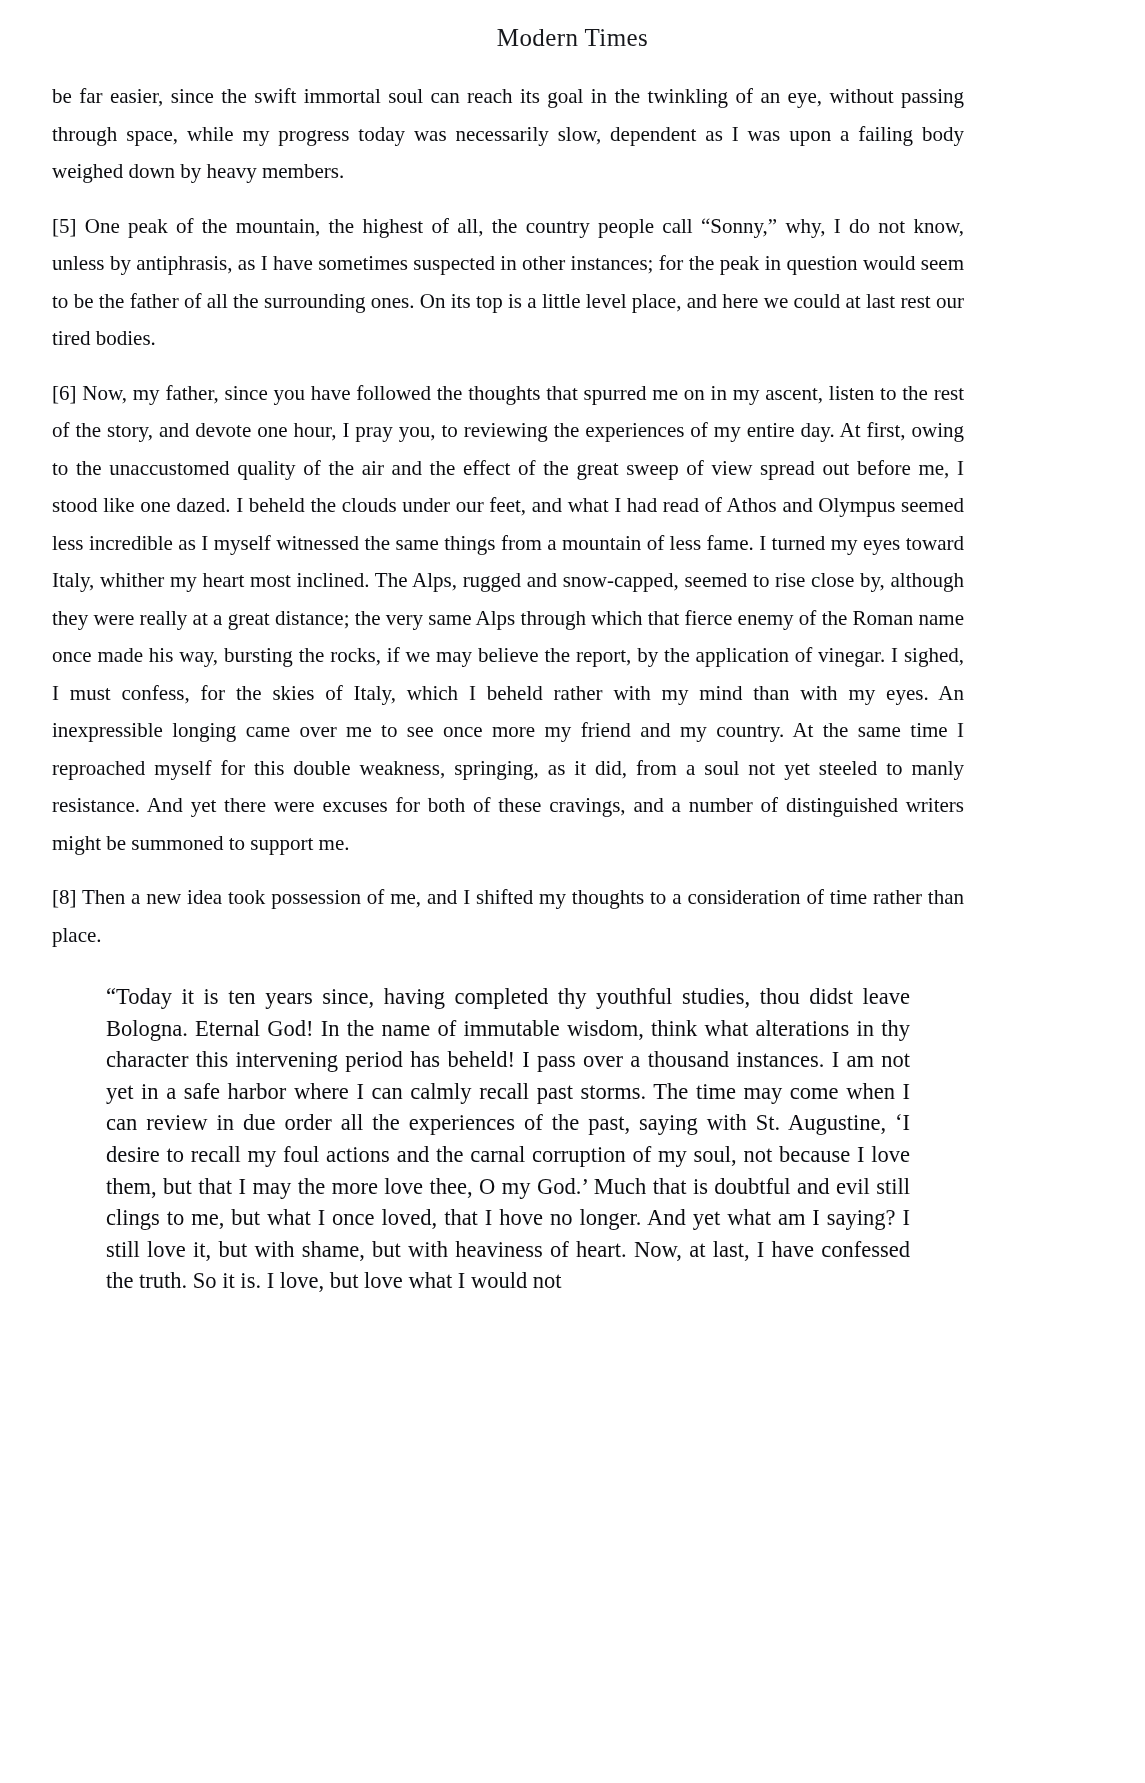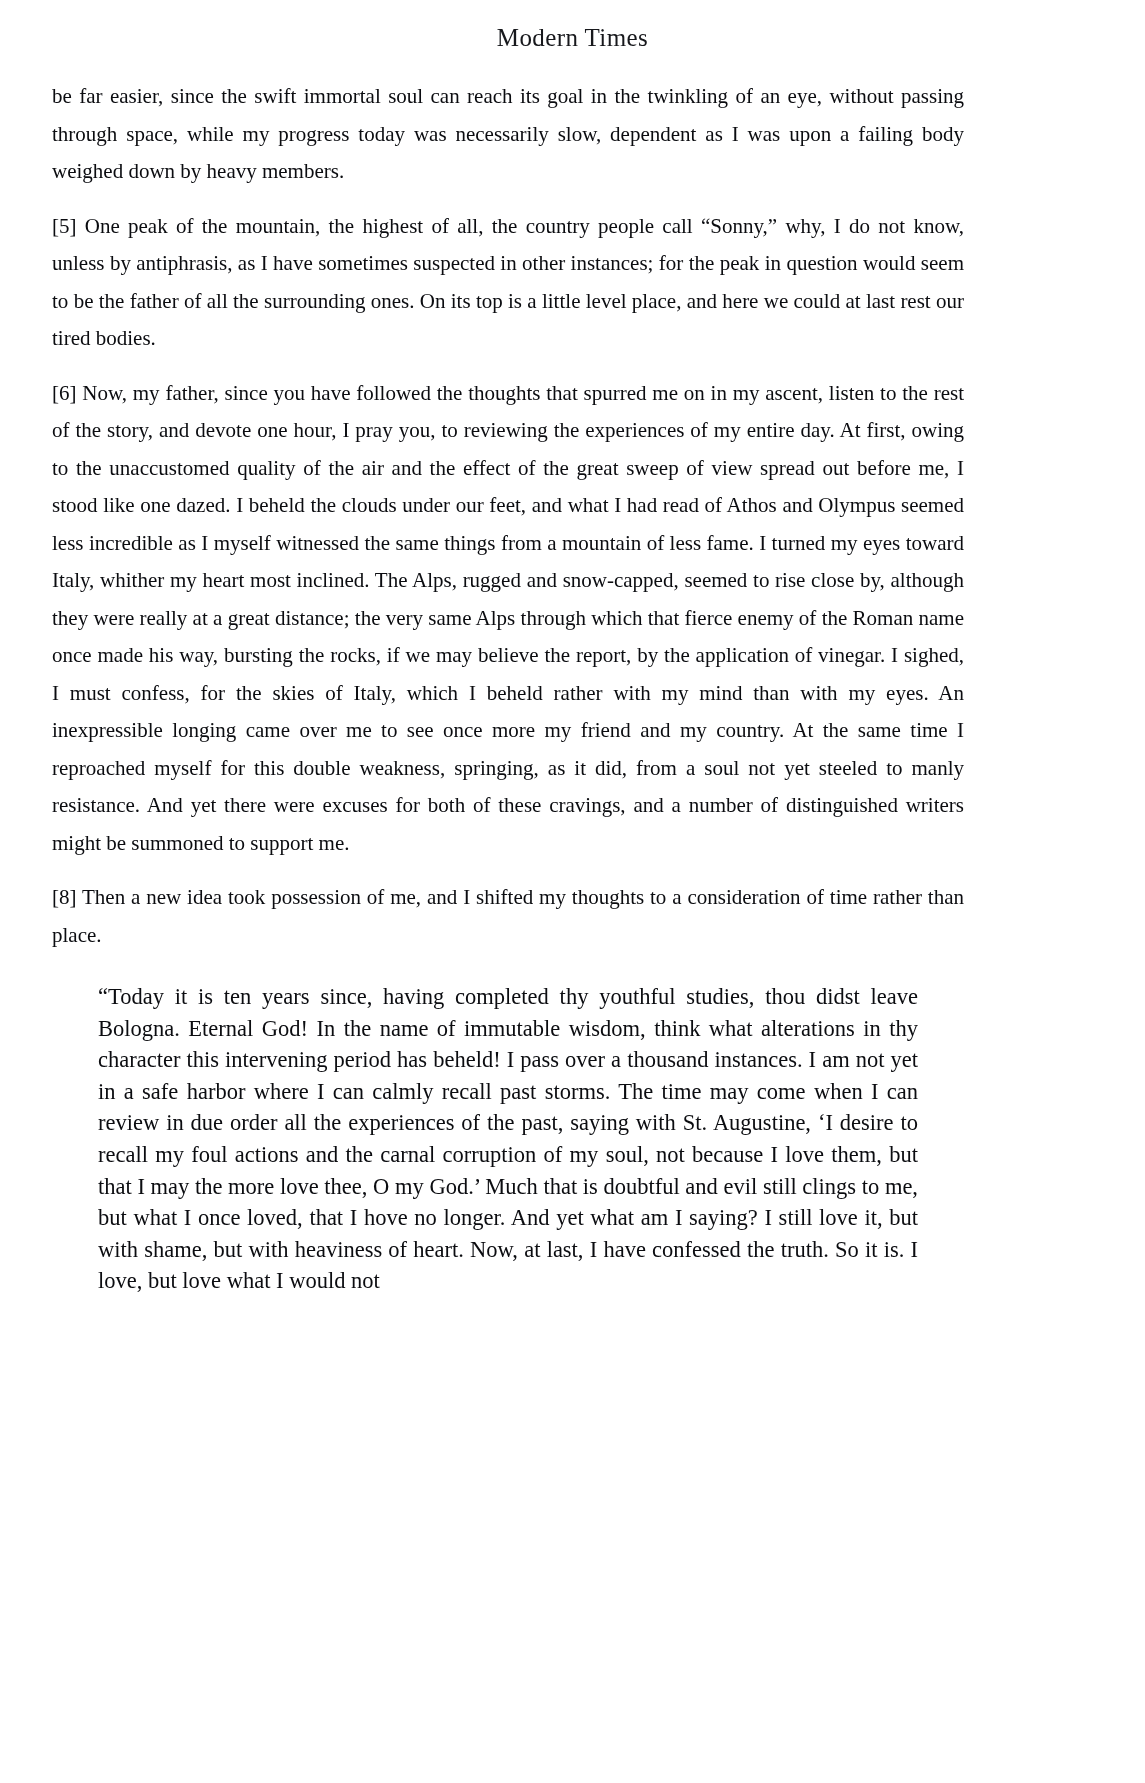--- a/index.html
+++ b/index.html
@@ -48,21 +48,21 @@
   p.body-par:last-child {
     margin-bottom: 0;
   }
   .quote-block {
     margin: 27px 0 0 0;
     padding: 0 0 0 46px;
     width: 866px;
     box-sizing: border-box;
   }
   .quote-block p {
-    margin: 0;
+    margin: 8px;
     font-size: 22.5px;
     line-height: 31.6px;
     text-align: justify;
     text-justify: inter-word;
     color: #0b0c10;
     hyphens: none;
     -webkit-hyphens: none;
   }
 </style>
 </head>

